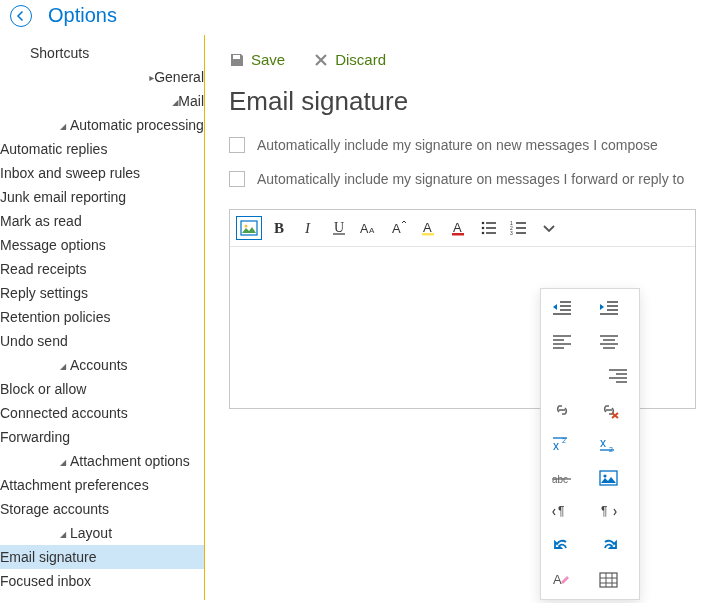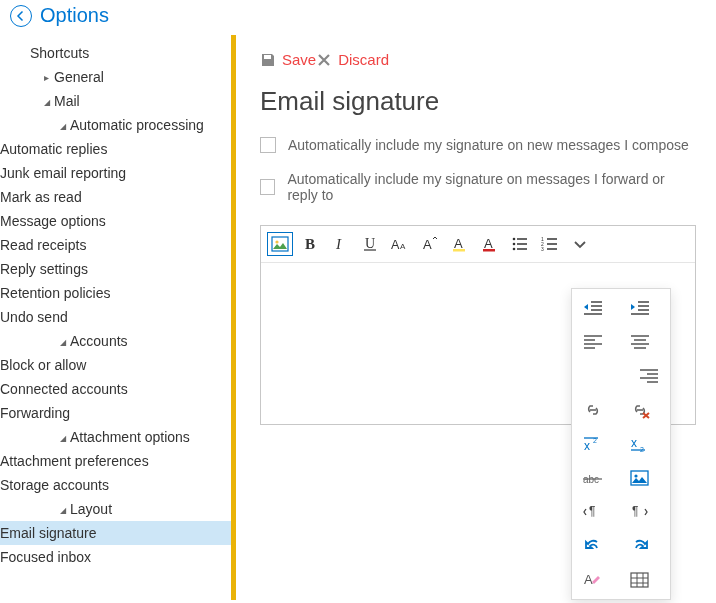--- a/index.html
+++ b/index.html
@@ -24,41 +24,41 @@
     border-radius: 50%;
     display: flex; align-items: center; justify-content: center;
     cursor: pointer;
     color: #0078d4;
   }
   .back-circle svg { width: 12px; height: 12px; }
   .options-title {
     font-size: 20px;
     font-weight: 400;
     color: #0078d4;
-    margin-left: 8px;
+    margin-left: 16px;
   }
   .columns {
     display: flex;
     height: calc(100% - 38px);
   }
   .sidebar {
-    width: 236px;
-    border-right: 5px solid #eab308;
+    width: 205px;
+    border-right: 1px solid #eab308;
     font-size: 14px;
     padding-top: 6px;
     overflow-y: auto;
   }
   .nav-item {
     padding: 4px 0 4px 0;
     cursor: pointer;
     white-space: nowrap;
     color: #333;
   }
   .nav-item.level0 { padding-left: 30px; font-weight: 400; }
-  .nav-item.level1 { padding-left: 56px; }
+  .nav-item.level1 { padding-left: 56px; text-align: right; }
   .nav-item.level2 { padding-left: 72px; }
   .nav-item.level3 { }
   .nav-item .caret {
     display: inline-block;
     width: 10px;
     margin-left: -12px;
     color: #666;
     font-size: 10px;
     position: relative;
     top: -1px;
@@ -68,22 +68,23 @@
   .nav-item.selected {
     background: #cde6f7;
   }
   .main {
     flex: 1;
     padding: 16px 20px 0 24px;
     position: relative;
   }
   .toolbar {
     display: flex;
+    gap: 28px;
     align-items: center;
-    color: #ef4444;
+    color: #4d7c0f;
     font-size: 15px;
     margin-bottom: 18px;
   }
   .tb-btn {
     display: flex; align-items: center; gap: 6px;
     cursor: default;
   }
   .tb-btn svg { width: 16px; height: 16px; fill: #888; }
   .page-title {
     font-size: 26px;
@@ -159,20 +160,21 @@
   <div class="options-title">Options</div>
 </div>
 
 <div class="columns">
   <div class="sidebar">
     <div class="nav-item level0">Shortcuts</div>
     <div class="nav-item level1"><span class="caret right"></span><span>General</span></div>
     <div class="nav-item level1"><span class="caret down"></span><span>Mail</span></div>
     <div class="nav-item level2"><span class="caret down"></span><span>Automatic processing</span></div>
     <div class="nav-item level3">Automatic replies</div>
+    <div class="nav-item level3">Inbox and sweep rules</div>
     <div class="nav-item level3">Junk email reporting</div>
     <div class="nav-item level3">Mark as read</div>
     <div class="nav-item level3">Message options</div>
     <div class="nav-item level3">Read receipts</div>
     <div class="nav-item level3">Reply settings</div>
     <div class="nav-item level3">Retention policies</div>
     <div class="nav-item level3">Undo send</div>
     <div class="nav-item level2"><span class="caret down"></span><span>Accounts</span></div>
     <div class="nav-item level3">Block or allow</div>
     <div class="nav-item level3">Connected accounts</div>

